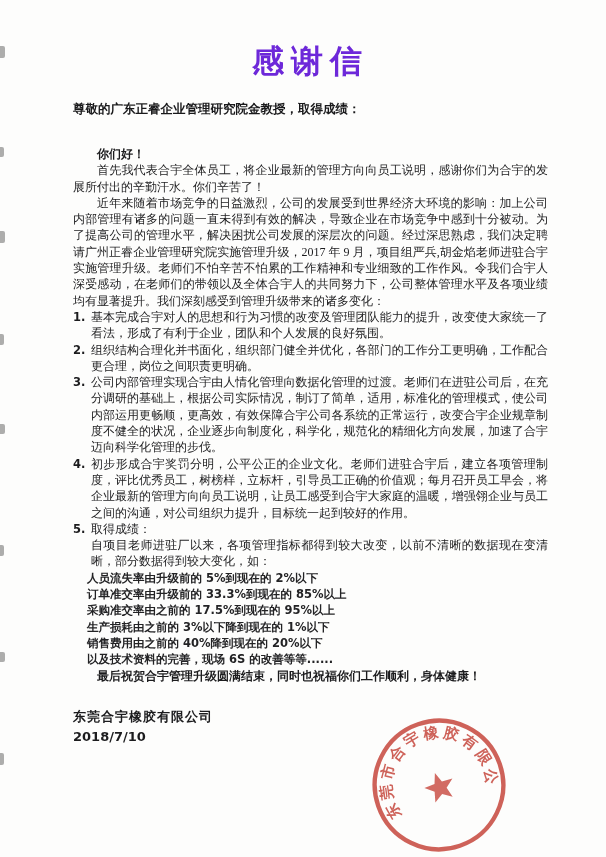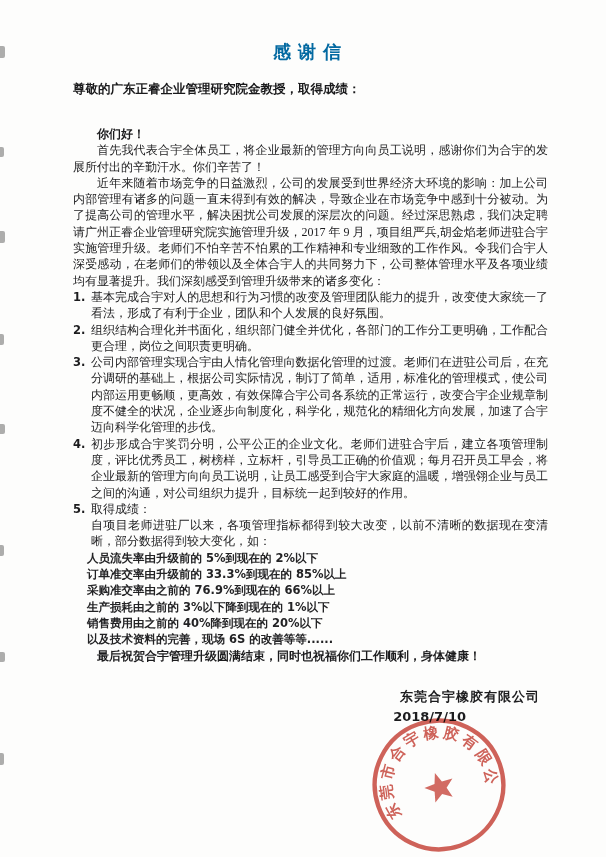--- a/index.html
+++ b/index.html
@@ -11,25 +11,25 @@
     height: 857px;
     margin: 0 auto;
     background: #fdfdfc;
     overflow: hidden;
     color: #1c1c1e;
   }
   .content {
     padding: 34px 58px 0 73px;
   }
   .title {
-    font-size: 18px;
+    font-size: 32px;
     font-weight: bold;
     text-align: center;
     letter-spacing: 7px;
-    color: #0369a1;
+    color: #6d28d9;
     margin-top: 6px;
   }
   .salutation {
     margin-top: 17px;
     font-size: 12.5px;
     font-weight: bold;
     line-height: 17px;
     color: #19191b;
   }
   .body-text { font-size: 12px; line-height: 16.3px; text-align: justify; }
@@ -48,21 +48,21 @@
   .metrics { margin-left: 14px; }
   .metric-line {
     font-family: "DejaVu Sans", sans-serif;
     font-size: 11.5px;
     font-weight: bold;
     line-height: 16.3px;
     color: #232325;
   }
   .closing1 { margin-top: 18px; text-indent: 2em; font-weight: bold; }
   .closing2 { text-indent: 2em; font-weight: bold; }
-  .signature { margin-top: 24px; text-align: right; font-size: 13px; font-weight: bold; }
+  .signature { margin-top: 24px; font-size: 13px; font-weight: bold; }
   .sig-company { padding-right: 8px; letter-spacing: 1px; }
   .sig-date {
     padding-right: 82px;
     margin-top: 3px;
     font-family: "DejaVu Sans", sans-serif;
     font-size: 13px;
     font-weight: bold;
   }
   .stamp {
     position: absolute;
@@ -139,21 +139,21 @@
         <span class="num">5.</span>
         <span class="item-text">取得成绩：</span>
       </div>
     </div>
 
     <div class="body-text achv-intro">自项目老师进驻厂以来，各项管理指标都得到较大改变，以前不清晰的数据现在变清晰，部分数据得到较大变化，如：</div>
 
     <div class="metrics">
       <div class="metric-line">人员流失率由升级前的 5%到现在的 2%以下</div>
       <div class="metric-line">订单准交率由升级前的 33.3%到现在的 85%以上</div>
-      <div class="metric-line">采购准交率由之前的 76.9%到现在的 66%以上</div>
+      <div class="metric-line">采购准交率由之前的 17.5%到现在的 95%以上</div>
       <div class="metric-line">生产损耗由之前的 3%以下降到现在的 1%以下</div>
       <div class="metric-line">销售费用由之前的 40%降到现在的 20%以下</div>
       <div class="metric-line">以及技术资料的完善，现场 6S 的改善等等......</div>
     </div>
 
     <div class="body-text closing2">最后祝贺合宇管理升级圆满结束，同时也祝福你们工作顺利，身体健康！</div>
 
     <div class="signature">
       <div class="sig-company">东莞合宇橡胶有限公司</div>
       <div class="sig-date">2018/7/10</div>

